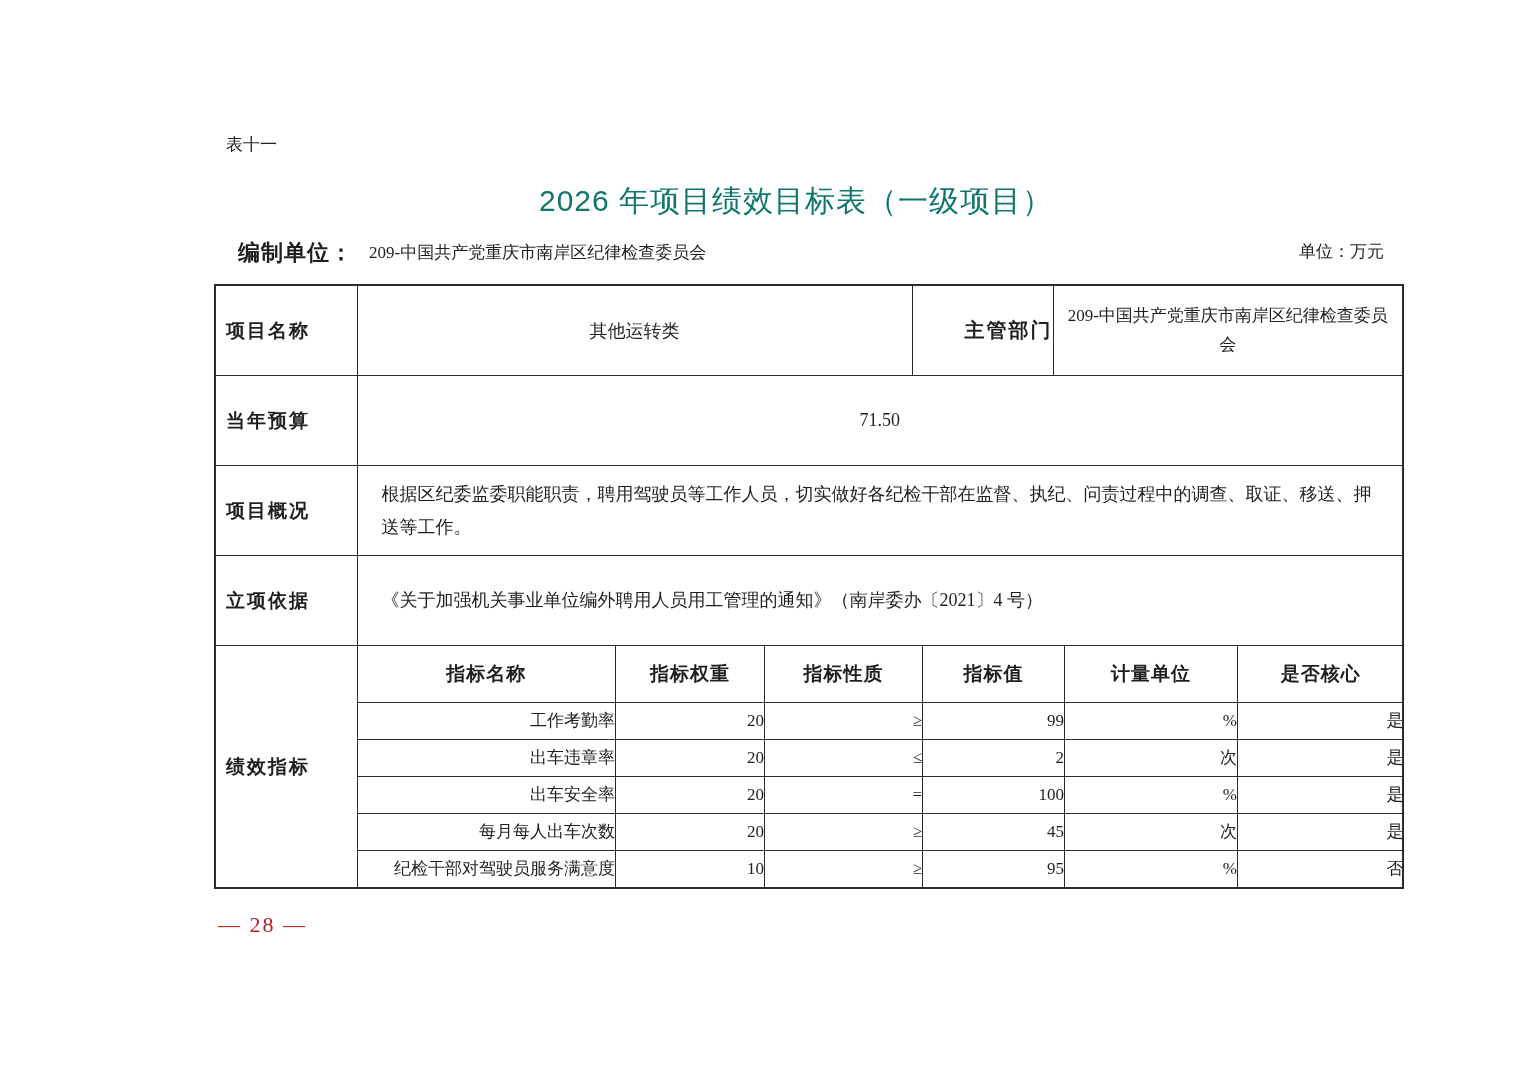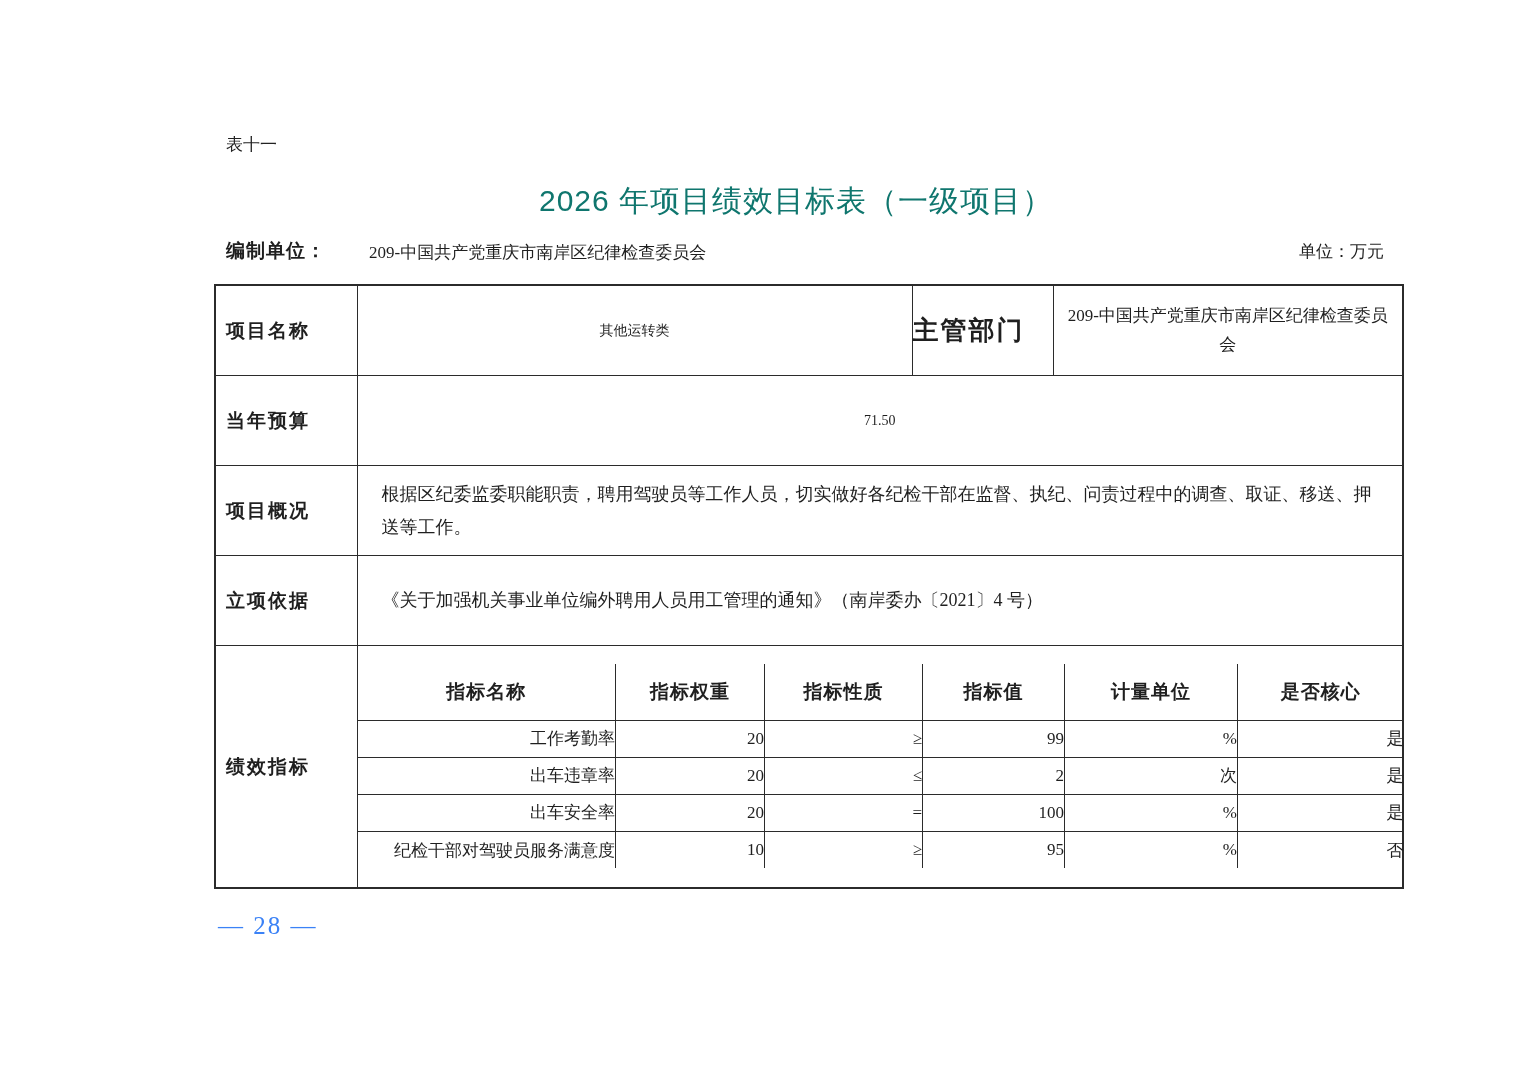--- a/index.html
+++ b/index.html
@@ -29,25 +29,25 @@
     text-align: center;
     font-family: "Liberation Sans", "DejaVu Sans", sans-serif;
     font-weight: 400;
     font-size: 30px;
     letter-spacing: 1px;
     color: #0f766e;
   }
   .meta-row { position: absolute; left: 0; top: 238px; width: 100%; height: 24px; }
   .prepared-label {
     position: absolute;
-    left: 190px;
+    left: 202px;
     top: 0;
     font-family: "Liberation Sans", "DejaVu Sans", sans-serif;
     font-weight: 700;
-    font-size: 19px;
+    font-size: 22px;
     letter-spacing: 1px;
   }
   .prepared-value {
     position: absolute;
     left: 333px;
     top: 3px;
     font-size: 17px;
   }
   .currency-note {
     position: absolute;
@@ -72,35 +72,35 @@
     font-family: "Liberation Sans", "DejaVu Sans", sans-serif;
     font-weight: 700;
     font-size: 19px;
     letter-spacing: 2px;
     line-height: 3;
     padding: 16px 10px;
     text-align: left;
   }
   td.cell-center {
     text-align: center;
-    font-size: 14px;
+    font-size: 18px;
   }
   td.cell-para {
     text-align: left;
     font-size: 18px;
     line-height: 1.8;
     padding: 8px 24px;
     vertical-align: middle;
   }
   td.dept-label {
     font-family: "Liberation Sans", "DejaVu Sans", sans-serif;
     font-weight: 700;
-    font-size: 26px;
+    font-size: 20px;
     letter-spacing: 2px;
-    text-align: left;
+    text-align: right;
   }
   td.dept-value {
     text-align: center;
     font-size: 17px;
     line-height: 1.7;
     padding: 4px 8px;
   }
   td.sub-wrap { padding: 0; vertical-align: top; }
   table.sub {
     border-collapse: collapse;
@@ -126,22 +126,22 @@
   }
   table.sub td.ind-name { text-align: right; padding-left: 12px; }
   table.sub tr > *:first-child { border-left: none; }
   table.sub tr > *:last-child { border-right: none; }
   table.sub tr:first-child > * { border-top: none; }
   table.sub tr:last-child > * { border-bottom: none; }
   .page-number {
     position: absolute;
     left: 182px;
     top: 912px;
-    font-size: 25px;
-    color: #3b82f6;
+    font-size: 22px;
+    color: #b91c1c;
     letter-spacing: 2px;
   }
 </style>
 </head>
 <body>
 
 <div class="page">
 
   <div class="table-label">表十一</div>
 
@@ -218,20 +218,28 @@
               </tr>
               <tr style="height:37px">
                 <td class="ind-name">出车安全率</td>
                 <td>20</td>
                 <td>=</td>
                 <td>100</td>
                 <td>%</td>
                 <td>是</td>
               </tr>
               <tr style="height:37px">
+                <td class="ind-name">每月每人出车次数</td>
+                <td>20</td>
+                <td>≥</td>
+                <td>45</td>
+                <td>次</td>
+                <td>是</td>
+              </tr>
+              <tr style="height:37px">
                 <td class="ind-name">纪检干部对驾驶员服务满意度</td>
                 <td>10</td>
                 <td>≥</td>
                 <td>95</td>
                 <td>%</td>
                 <td>否</td>
               </tr>
             </tbody>
           </table>
         </td>

